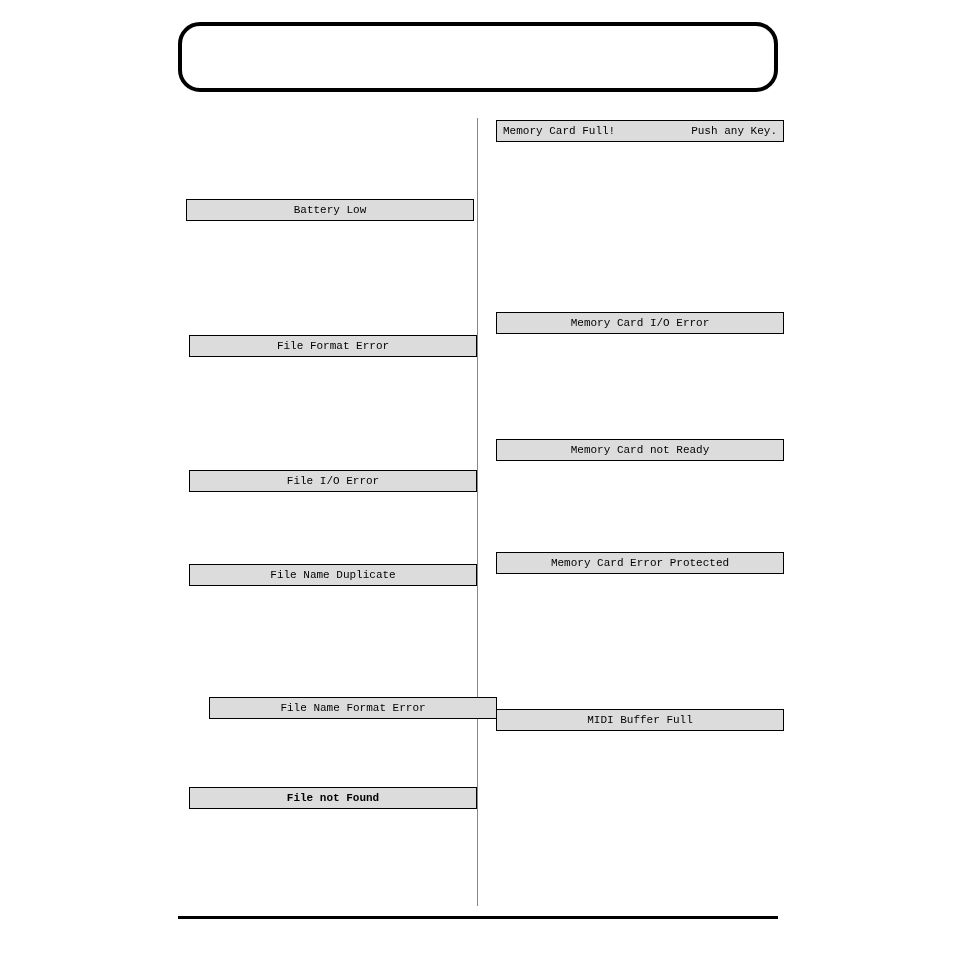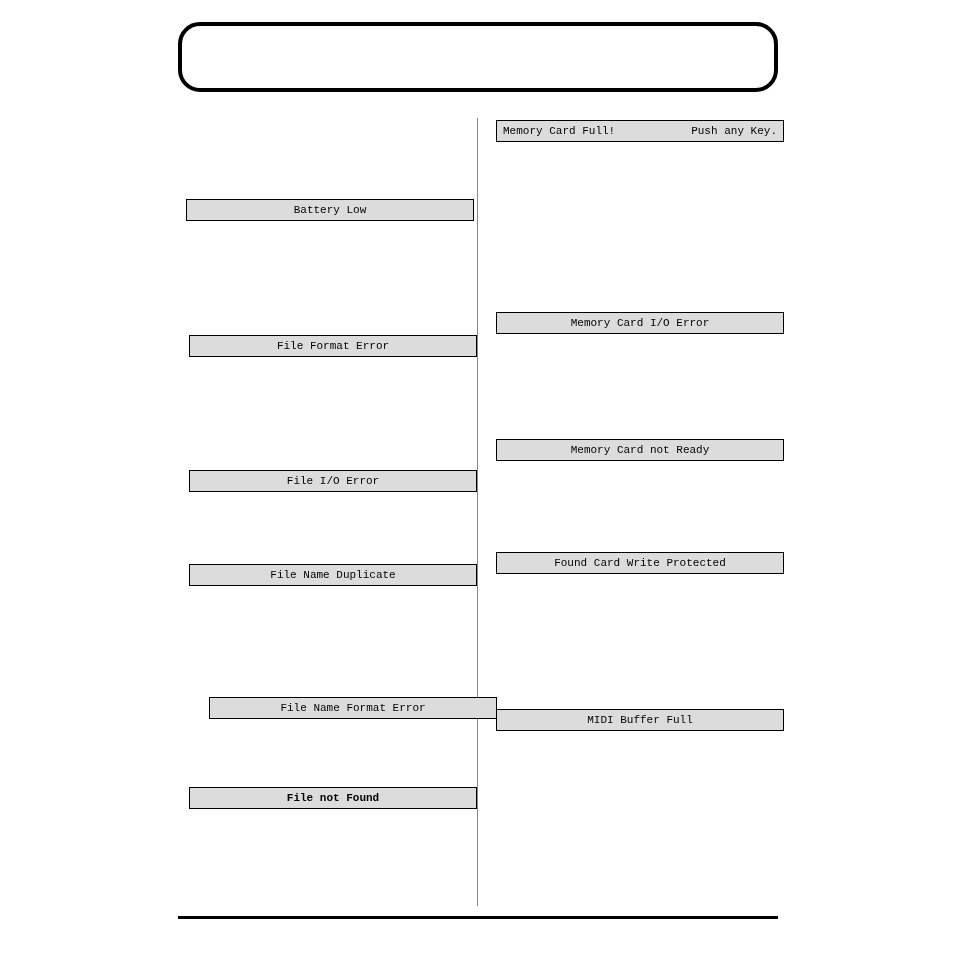--- a/index.html
+++ b/index.html
@@ -78,16 +78,16 @@
       <div class="msg" style="left: 189px; top: 430px; margin-top: 40px;">File I/O Error</div>
       <div class="msg" style="left: 189px; top: 564px;">File Name Duplicate</div>
       <div class="msg" style="left: 189px; top: 697px; margin-left: 20px;">File Name Format Error</div>
       <div class="msg" style="left: 189px; top: 787px; font-weight: bold;">File not Found</div>
       <div class="msg msg-split" style="left: 496px; top: 120px;">
         <span>Memory Card Full!</span>
         <span>Push any Key.</span>
       </div>
       <div class="msg" style="left: 496px; top: 268px; margin-top: 44px;">Memory Card I/O Error</div>
       <div class="msg" style="left: 496px; top: 430px; margin-top: 9px;">Memory Card not Ready</div>
-      <div class="msg" style="left: 496px; top: 552px;">Found Card Write Protected</div>
+      <div class="msg" style="left: 496px; top: 552px;">Memory Card Error Protected</div>
       <div class="msg" style="left: 496px; top: 709px;">MIDI Buffer Full</div>
     </div>
 </div>
 
 </body></html>

